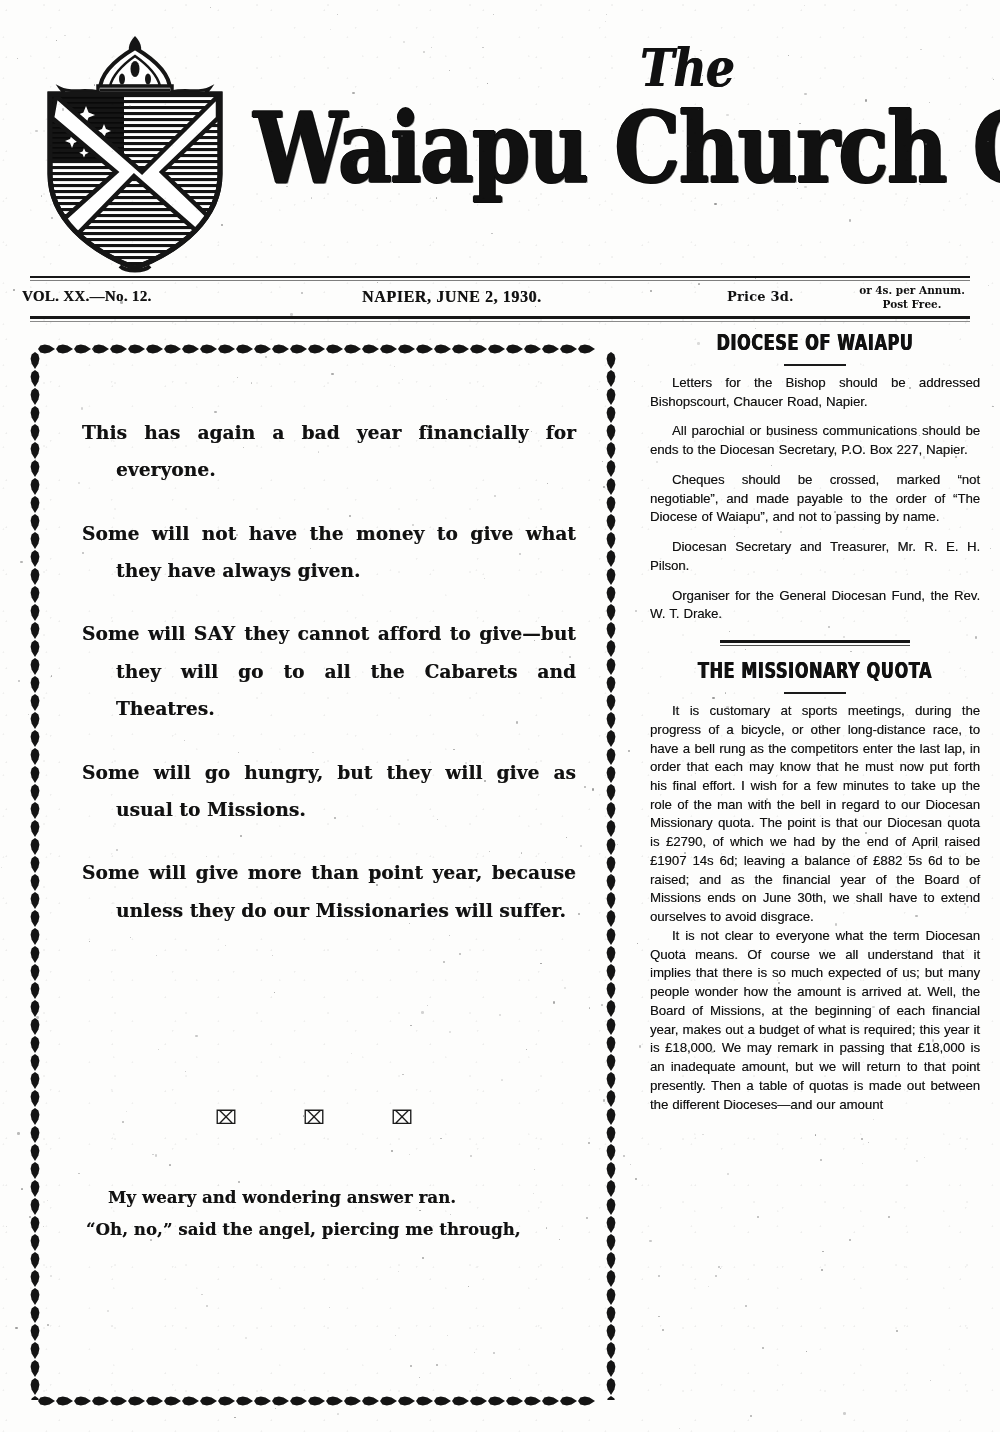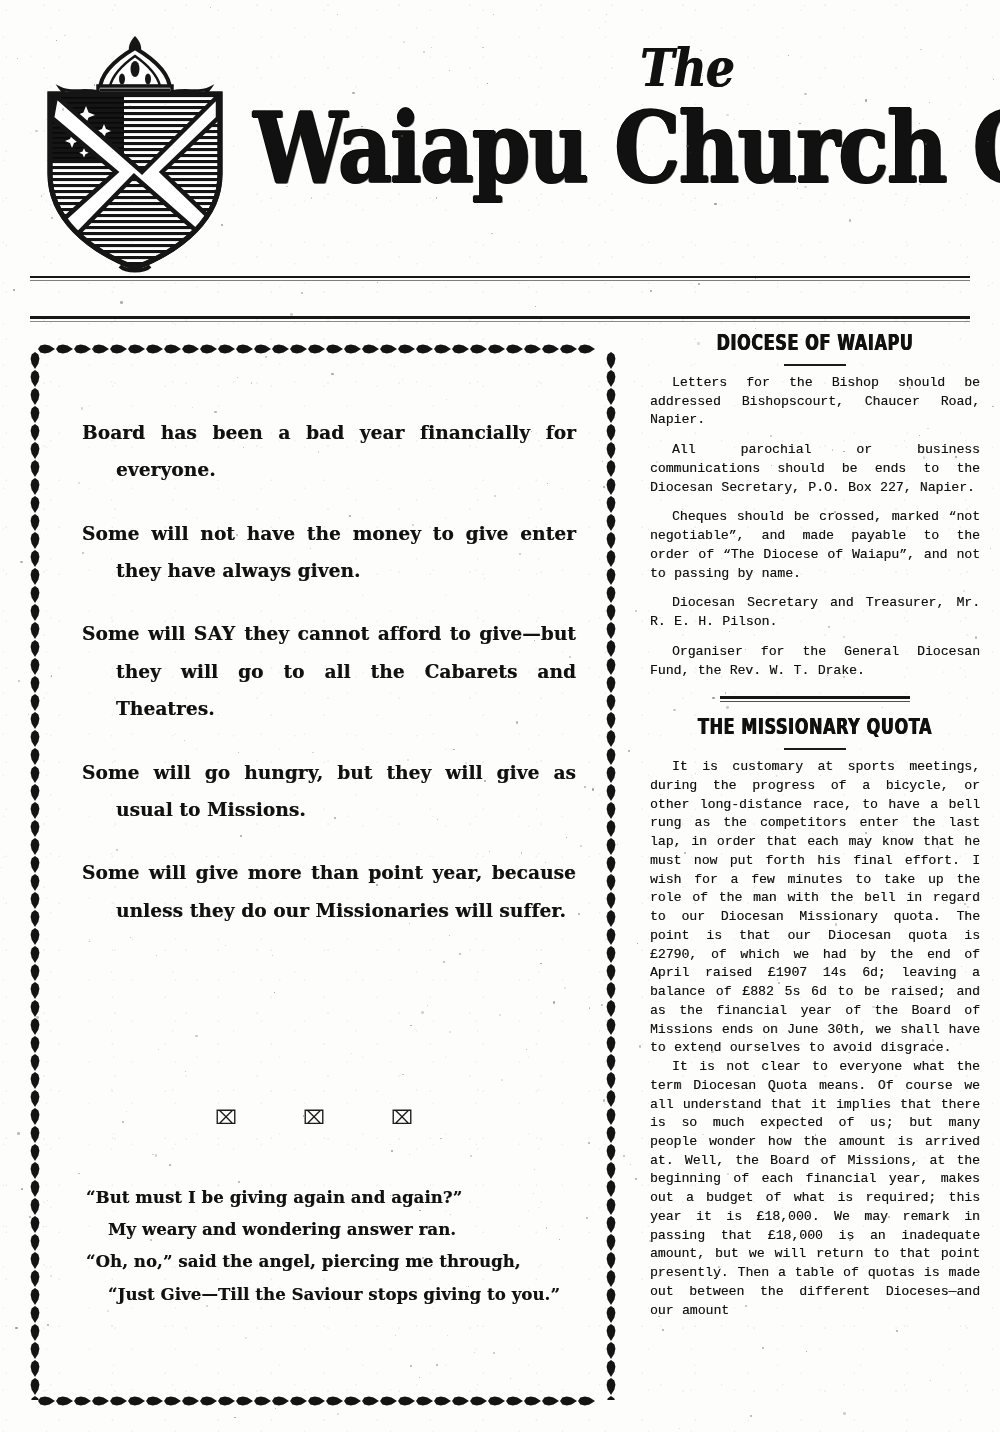--- a/index.html
+++ b/index.html
@@ -250,21 +250,21 @@
     margin: 9px auto 8px auto;
   }
   .double-rule {
     margin: 16px auto 14px auto;
     width: 190px;
   }
   .double-rule .r1 { height: 3px; background: #151515; }
   .double-rule .r2 { height: 1px; background: #151515; margin-top: 2px; opacity: .75; }
 
   .rc-para {
-    font-family: Liberation Mono, monospace;
+    font-family: Liberation Sans, sans-serif;
     font-size: 13.2px;
     line-height: 1.42;
     margin: 0 0 11px 0;
     text-align: justify;
     text-indent: 22px;
     letter-spacing: -.05px;
     text-shadow: 0.3px 0 0 rgba(0,0,0,.45);
     word-spacing: .5px;
   }
   .rc-para b { font-weight: 700; }
@@ -333,20 +333,29 @@
 
     <div id="titleblock">
       <div id="the-word">The</div>
       <div id="gazette-title">Waiapu Church Gazette.</div>
     </div>
   </div>
 
   <div class="rule-thin" id="rule-top-a"></div>
   <div class="rule-thin" id="rule-top-b"></div>
 
+  <div id="issueline">
+    <div id="vol-text">VOL. XX.—No. 12.</div>
+    <div id="place-date">NAPIER, JUNE 2, 1930.</div>
+    <div id="price-text">Price 3d.</div>
+    <div id="annum-block">
+      <div>or 4s. per Annum.</div>
+      <div>Post Free.</div>
+    </div>
+  </div>
 
   <div class="rule-thin" id="rule-bot-a"></div>
   <div class="rule-thin" id="rule-bot-b"></div>
 
   <div id="editorial">
 
     <div class="orn-h" id="orn-top"><span></span><span></span><span></span><span></span><span></span><span></span><span></span><span></span><span></span><span></span><span></span><span></span><span></span><span></span><span></span><span></span><span></span><span></span><span></span><span></span><span></span><span></span><span></span><span></span><span></span><span></span><span></span><span></span><span></span><span></span><span></span></div>
     <div class="orn-h" id="orn-bottom"><span></span><span></span><span></span><span></span><span></span><span></span><span></span><span></span><span></span><span></span><span></span><span></span><span></span><span></span><span></span><span></span><span></span><span></span><span></span><span></span><span></span><span></span><span></span><span></span><span></span><span></span><span></span><span></span><span></span><span></span><span></span></div>
     <div class="orn-v" id="orn-left">
         <span></span>
@@ -465,34 +474,32 @@
         <span></span>
         <span></span>
         <span></span>
         <span></span>
         <span></span>
         <span></span>
         <span></span>
       </div>
 
     <div id="editorial-body">
-      <p class="ed-para">Board has been a bad year financially for everyone.</p>
-      <p class="ed-para">Some will not have the money to give enter they have always given.</p>
+      <p class="ed-para">This has again a bad year financially for everyone.</p>
+      <p class="ed-para">Some will not have the money to give what they have always given.</p>
       <p class="ed-para"><span>Some will </span><b>SAY</b><span> they cannot afford to give—but they will go to all the Cabarets and Theatres.</span></p>
       <p class="ed-para">Some will go hungry, but they will give as usual to Missions.</p>
       <p class="ed-para">Some will give more than point year, because unless they do our Missionaries will suffer.</p>
     </div>
 
     <div id="fleurons">⌧ ⌧ ⌧</div>
 
     <div id="poem">
-      <div class="poem-line">“But must I be giving again and again?”</div>
       <div class="poem-line ind">My weary and wondering answer ran.</div>
       <div class="poem-line">“Oh, no,” said the angel, piercing me through,</div>
-      <div class="poem-line ind">“Just Give—Till the Saviour stops giving to you.”</div>
     </div>
   </div>
 
   <div id="rightcol">
 
     <h2 class="col-head">DIOCESE OF WAIAPU</h2>
     <div class="head-rule"></div>
 
     <p class="rc-para">Letters for the Bishop should be addressed Bishopscourt, Chaucer Road, Napier.</p>
     <p class="rc-para">All parochial or business communications should be ends to the Diocesan Secretary, P.O. Box 227, Napier.</p>

